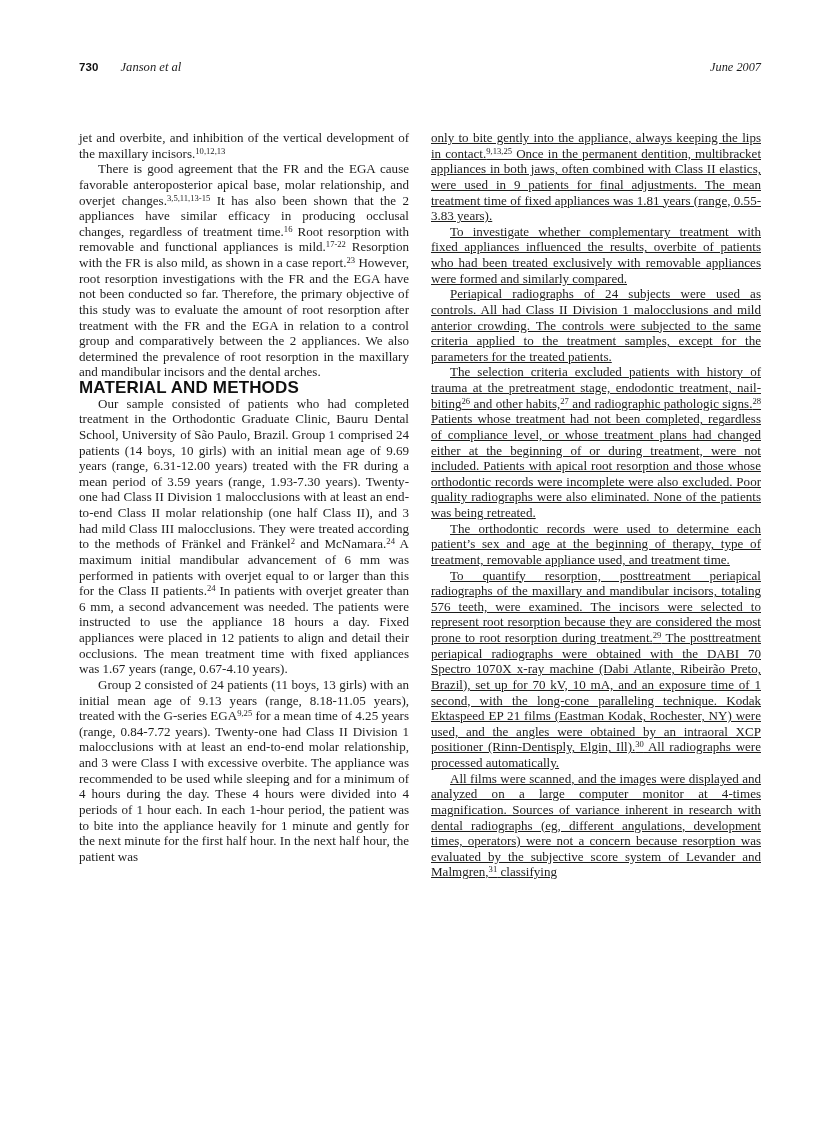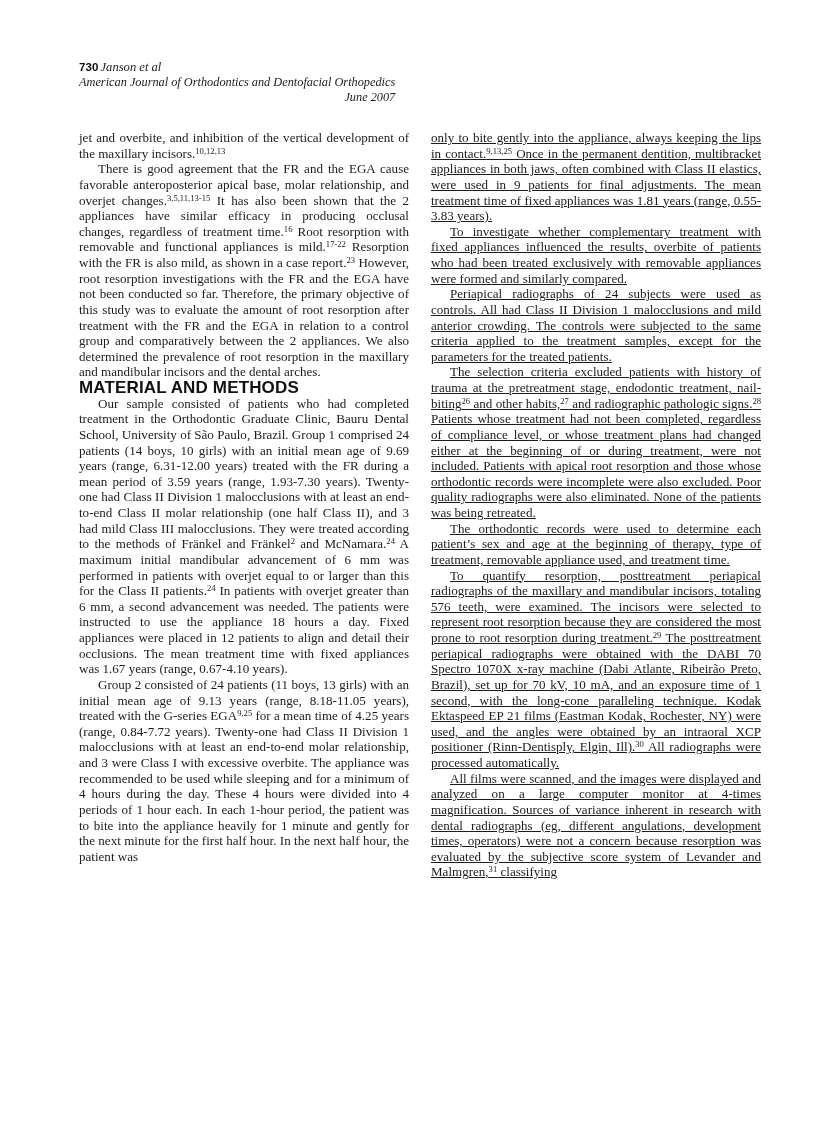--- a/index.html
+++ b/index.html
@@ -24,38 +24,37 @@
 
   
   .runhead {
     position: absolute;
     left: 79px;
     top: 60px;
     width: 682px;
     display: flex;
     justify-content: space-between;
     align-items: flex-start;
-    flex-direction: column;
   }
   .runhead-left {
     display: flex;
     align-items: baseline;
     white-space: nowrap;
   }
   .folio {
     font-family: "Liberation Sans", "DejaVu Sans", sans-serif;
     font-weight: bold;
     font-size: 11.5px;
     letter-spacing: 0.1px;
     color: #111;
   }
   .authors {
     font-style: italic;
     font-size: 12.6px;
-    margin-left: 2px;
+    margin-left: 22px;
     color: #1c1c1c;
   }
   .runhead-right {
     text-align: right;
     font-style: italic;
     font-size: 12.3px;
     line-height: 15.4px;
     color: #1c1c1c;
     white-space: nowrap;
   }
@@ -115,21 +114,20 @@
 <body>
 
 <div class="page">
 
   <div class="runhead">
     <div class="runhead-left">
       <span class="folio">730</span>
       <span class="authors">Janson et al</span>
     </div>
     <div class="runhead-right">
-      <span class="journal">American Journal of Orthodontics and Dentofacial Orthopedics</span>
       <span class="issue">June 2007</span>
     </div>
   </div>
 
   <div class="columns">
     <div class="col col-left" id="col-left">
         <p class="para cont">jet and overbite, and inhibition of the vertical development of the maxillary incisors.<sup>10,12,13</sup></p>
         <p class="para indent">There is good agreement that the FR and the EGA cause favorable anteroposterior apical base, molar relationship, and overjet changes.<sup>3,5,11,13-15</sup> It has also been shown that the 2 appliances have similar efficacy in producing occlusal changes, regardless of treatment time.<sup>16</sup> Root resorption with removable and functional appliances is mild.<sup>17-22</sup> Resorption with the FR is also mild, as shown in a case report.<sup>23</sup> However, root resorption investigations with the FR and the EGA have not been conducted so far. Therefore, the primary objective of this study was to evaluate the amount of root resorption after treatment with the FR and the EGA in relation to a control group and comparatively between the 2 appliances. We also determined the prevalence of root resorption in the maxillary and mandibular incisors and the dental arches.</p>
         <h2 class="section gap-before-head">MATERIAL AND METHODS</h2>
         <p class="para indent gap-after-head">Our sample consisted of patients who had completed treatment in the Orthodontic Graduate Clinic, Bauru Dental School, University of São Paulo, Brazil. Group 1 comprised 24 patients (14 boys, 10 girls) with an initial mean age of 9.69 years (range, 6.31-12.00 years) treated with the FR during a mean period of 3.59 years (range, 1.93-7.30 years). Twenty-one had Class II Division 1 malocclusions with at least an end-to-end Class II molar relationship (one half Class II), and 3 had mild Class III malocclusions. They were treated according to the methods of Fränkel and Fränkel<sup>2</sup> and McNamara.<sup>24</sup> A maximum initial mandibular advancement of 6 mm was performed in patients with overjet equal to or larger than this for the Class II patients.<sup>24</sup> In patients with overjet greater than 6 mm, a second advancement was needed. The patients were instructed to use the appliance 18 hours a day. Fixed appliances were placed in 12 patients to align and detail their occlusions. The mean treatment time with fixed appliances was 1.67 years (range, 0.67-4.10 years).</p>

